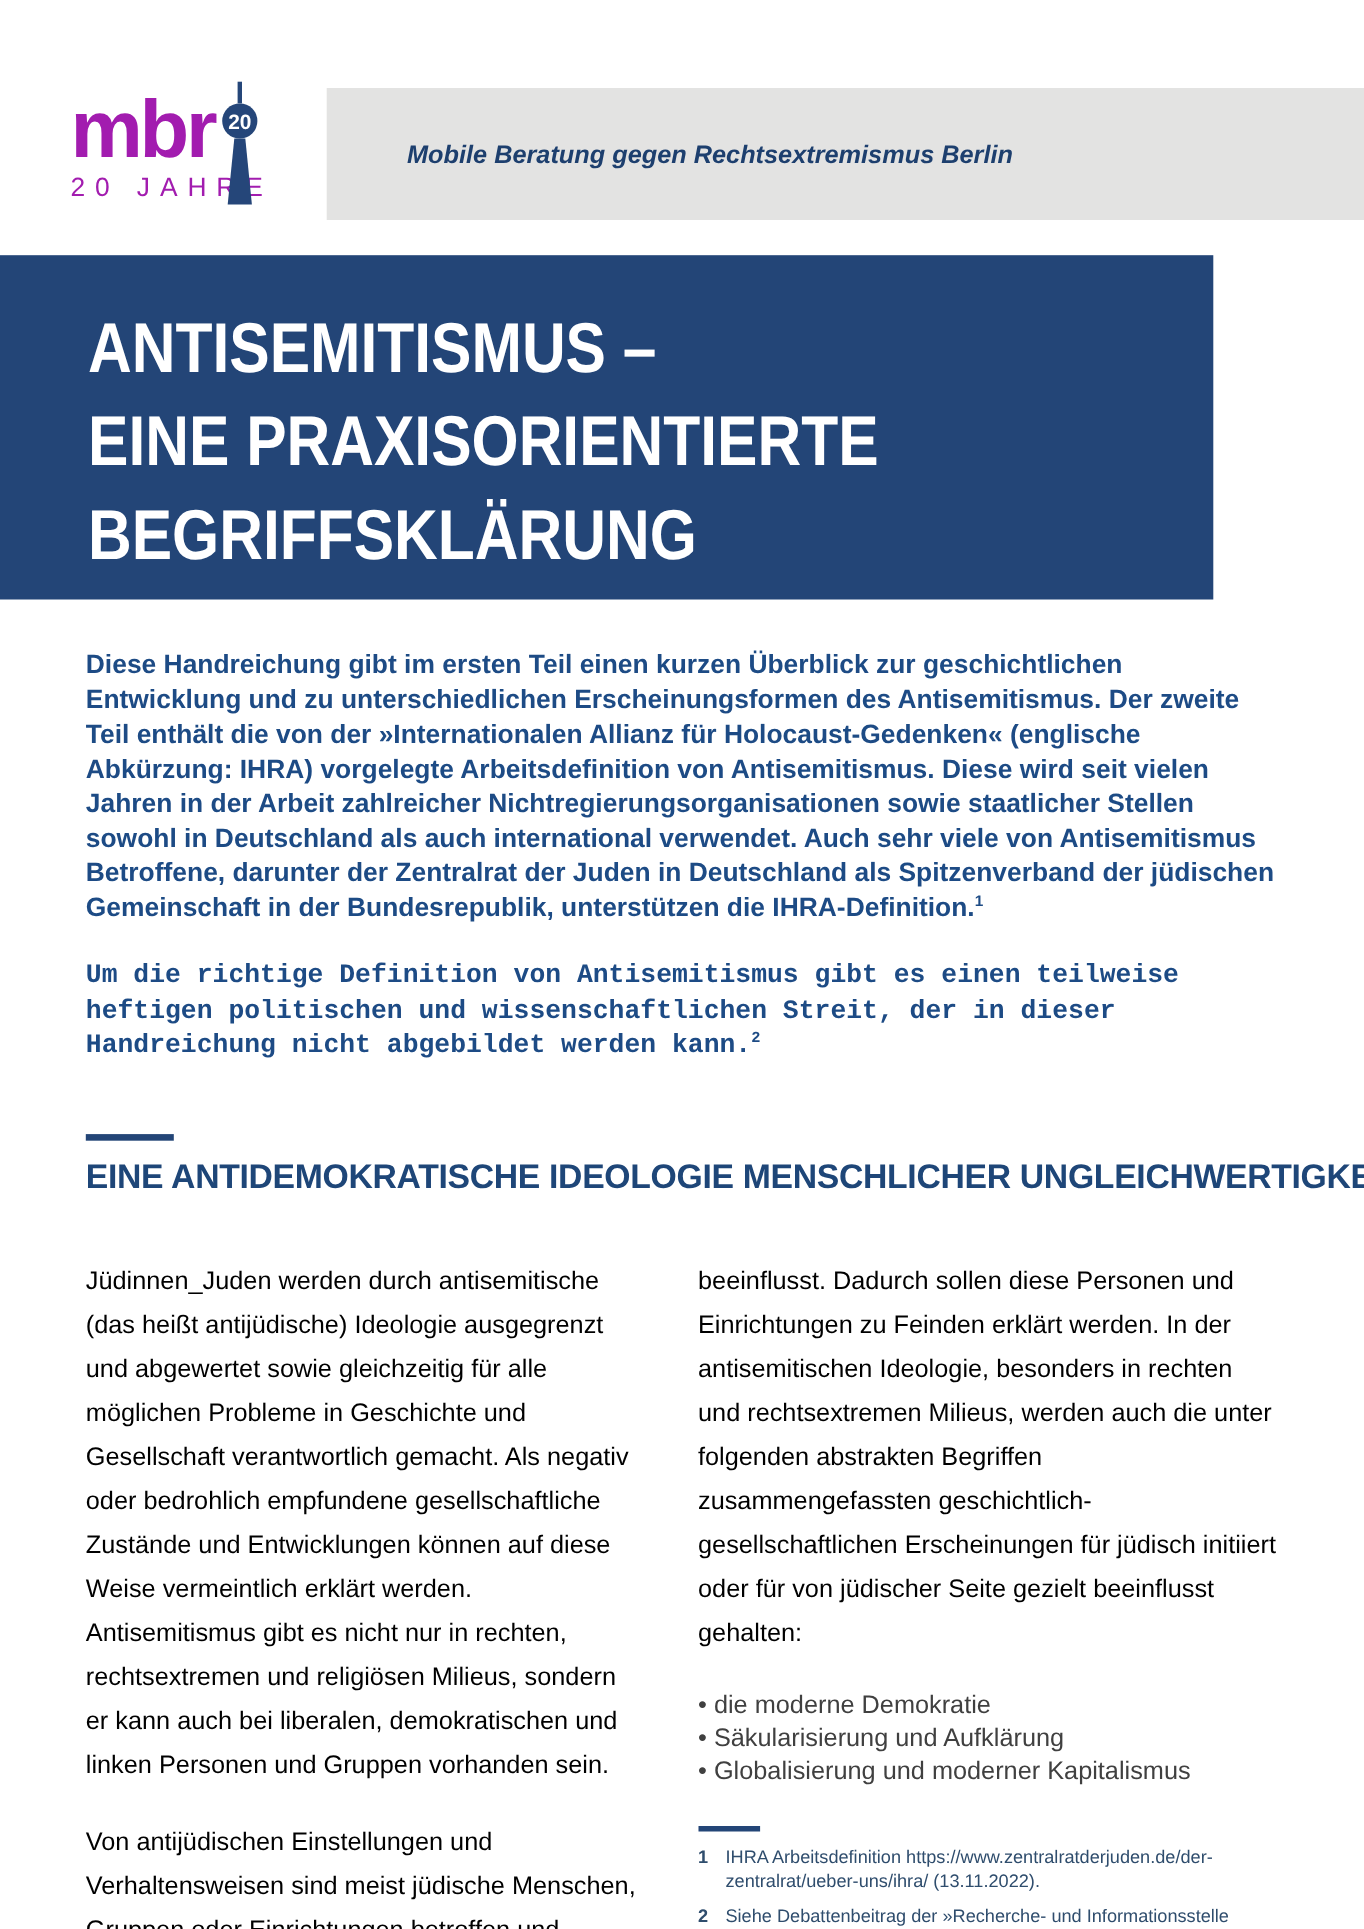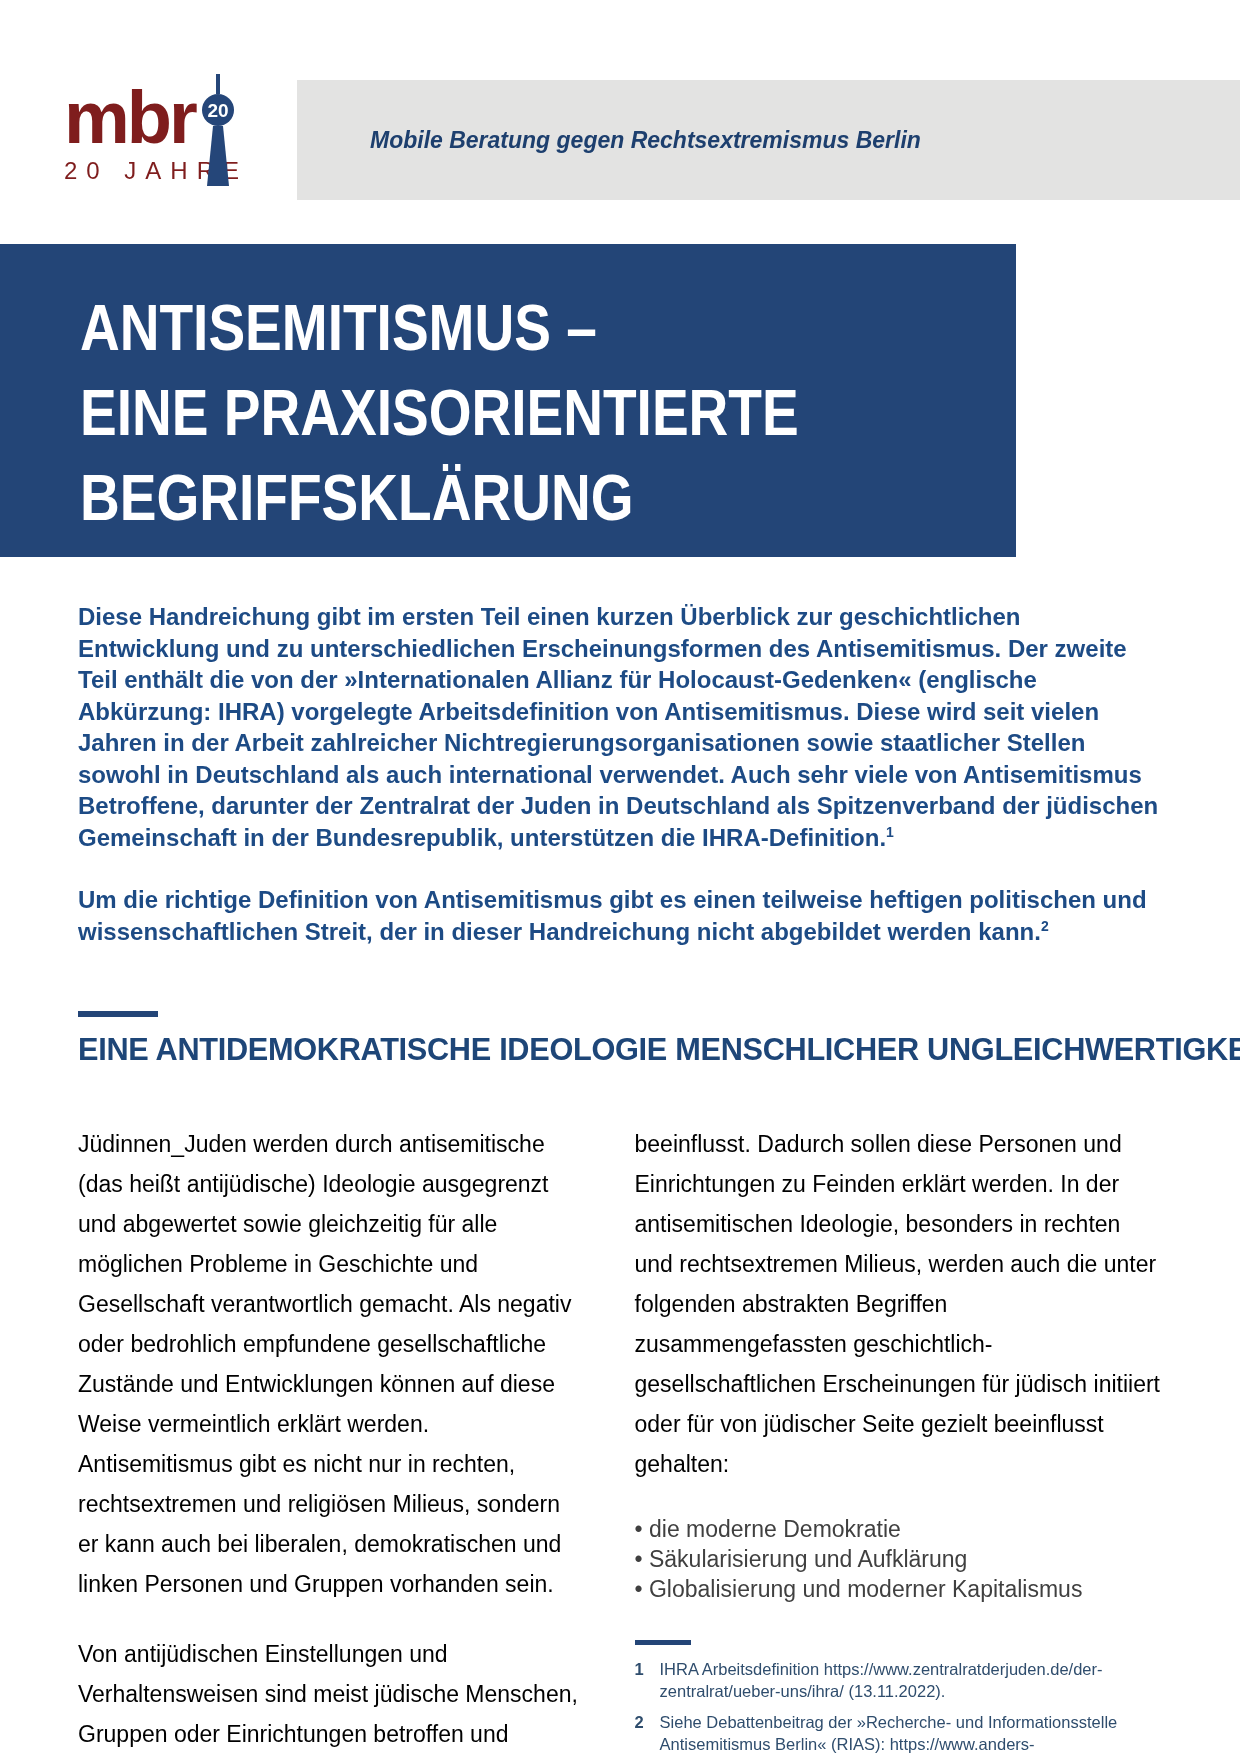--- a/index.html
+++ b/index.html
@@ -6,48 +6,48 @@
   html,body { background:#ffffff; }
   body { font-family:"Liberation Sans", sans-serif; }
   .page {
     position:relative; width:1240px; height:1754px; margin:0 auto;
     background:#ffffff; overflow:hidden;
   }
 
   
   .header { display:flex; align-items:flex-start; padding-top:80px; }
   .logo-wrap { width:297px; flex-shrink:0; padding-left:64px; padding-top:8px; }
-  .logo { position:relative; width:190px; color:#7f1d1d; }
+  .logo { position:relative; width:190px; color:#a21caf; }
   .logo-word { font-size:74px; font-weight:bold; letter-spacing:-3px; line-height:0.82; display:inline-block; }
   .logo-sub { font-size:24px; letter-spacing:9px; margin-top:8px; white-space:nowrap; }
   .logo-tower { position:absolute; left:128px; top:-14px; }
 
   .org-box {
     flex:1; height:120px; background:#e3e3e2;
     display:flex; flex-direction:column; justify-content:center;
     padding-left:73px; color:#1d3f6e;font-style:italic;
   }
   .org-name { font-size:23px; font-weight:bold; line-height:30px; }
   .org-site { font-size:23px; line-height:30px; }
 
   
   .banner {
-    margin-top:44px; width:1016px; height:313px;
+    margin-top:32px; width:1103px; height:313px;
     background:#234577; padding:42px 0 0 80px;
   }
   .banner-title {
     color:#ffffff; font-weight:bold; font-size:64px; line-height:85px;
     letter-spacing:0; transform:scaleX(0.86); transform-origin:left top;
     white-space:nowrap;
   }
 
   
   .intro { margin:44px 78px 0 78px; color:#1d4b85; }
   .intro p { font-size:24px; font-weight:bold; line-height:31.5px; hyphens:auto; }
-  .intro p + p { margin-top:31px; }
+  .intro p + p { margin-top:31px;font-family:Liberation Mono, monospace; }
   sup.fn-ref { font-size:14px; vertical-align:super; line-height:0; font-weight:bold; }
 
   
   .section-head { margin:64px 78px 0 78px; }
   .section-rule { width:80px; height:6px; background:#234577; margin-bottom:15px; }
   .section-title {
     color:#1e4678; font-size:31px; font-weight:bold; letter-spacing:-0.3px;
     white-space:nowrap; transform:scaleX(0.99); transform-origin:left top;
   }
 

